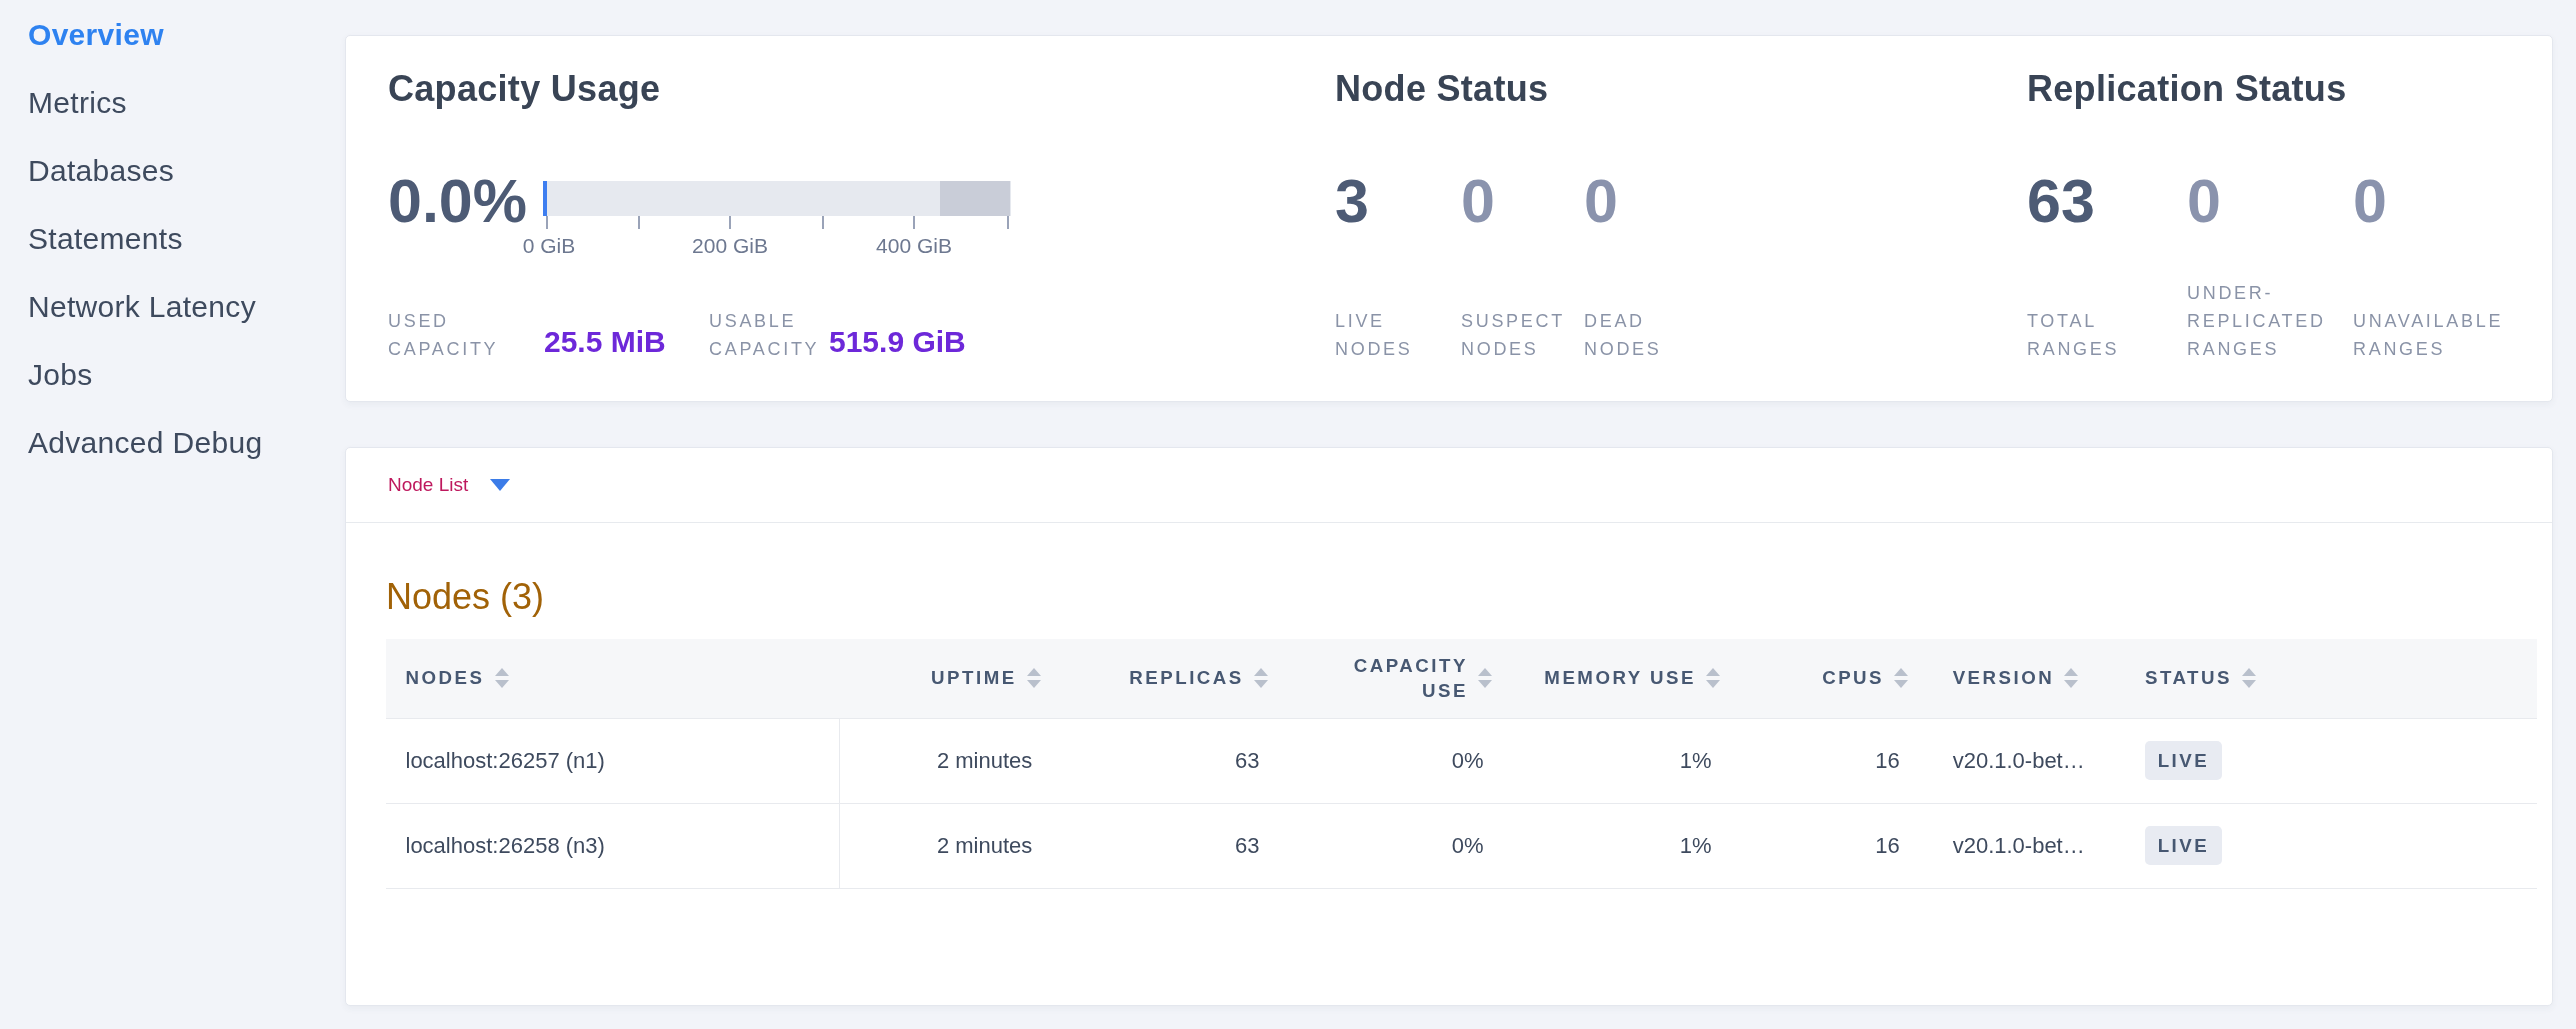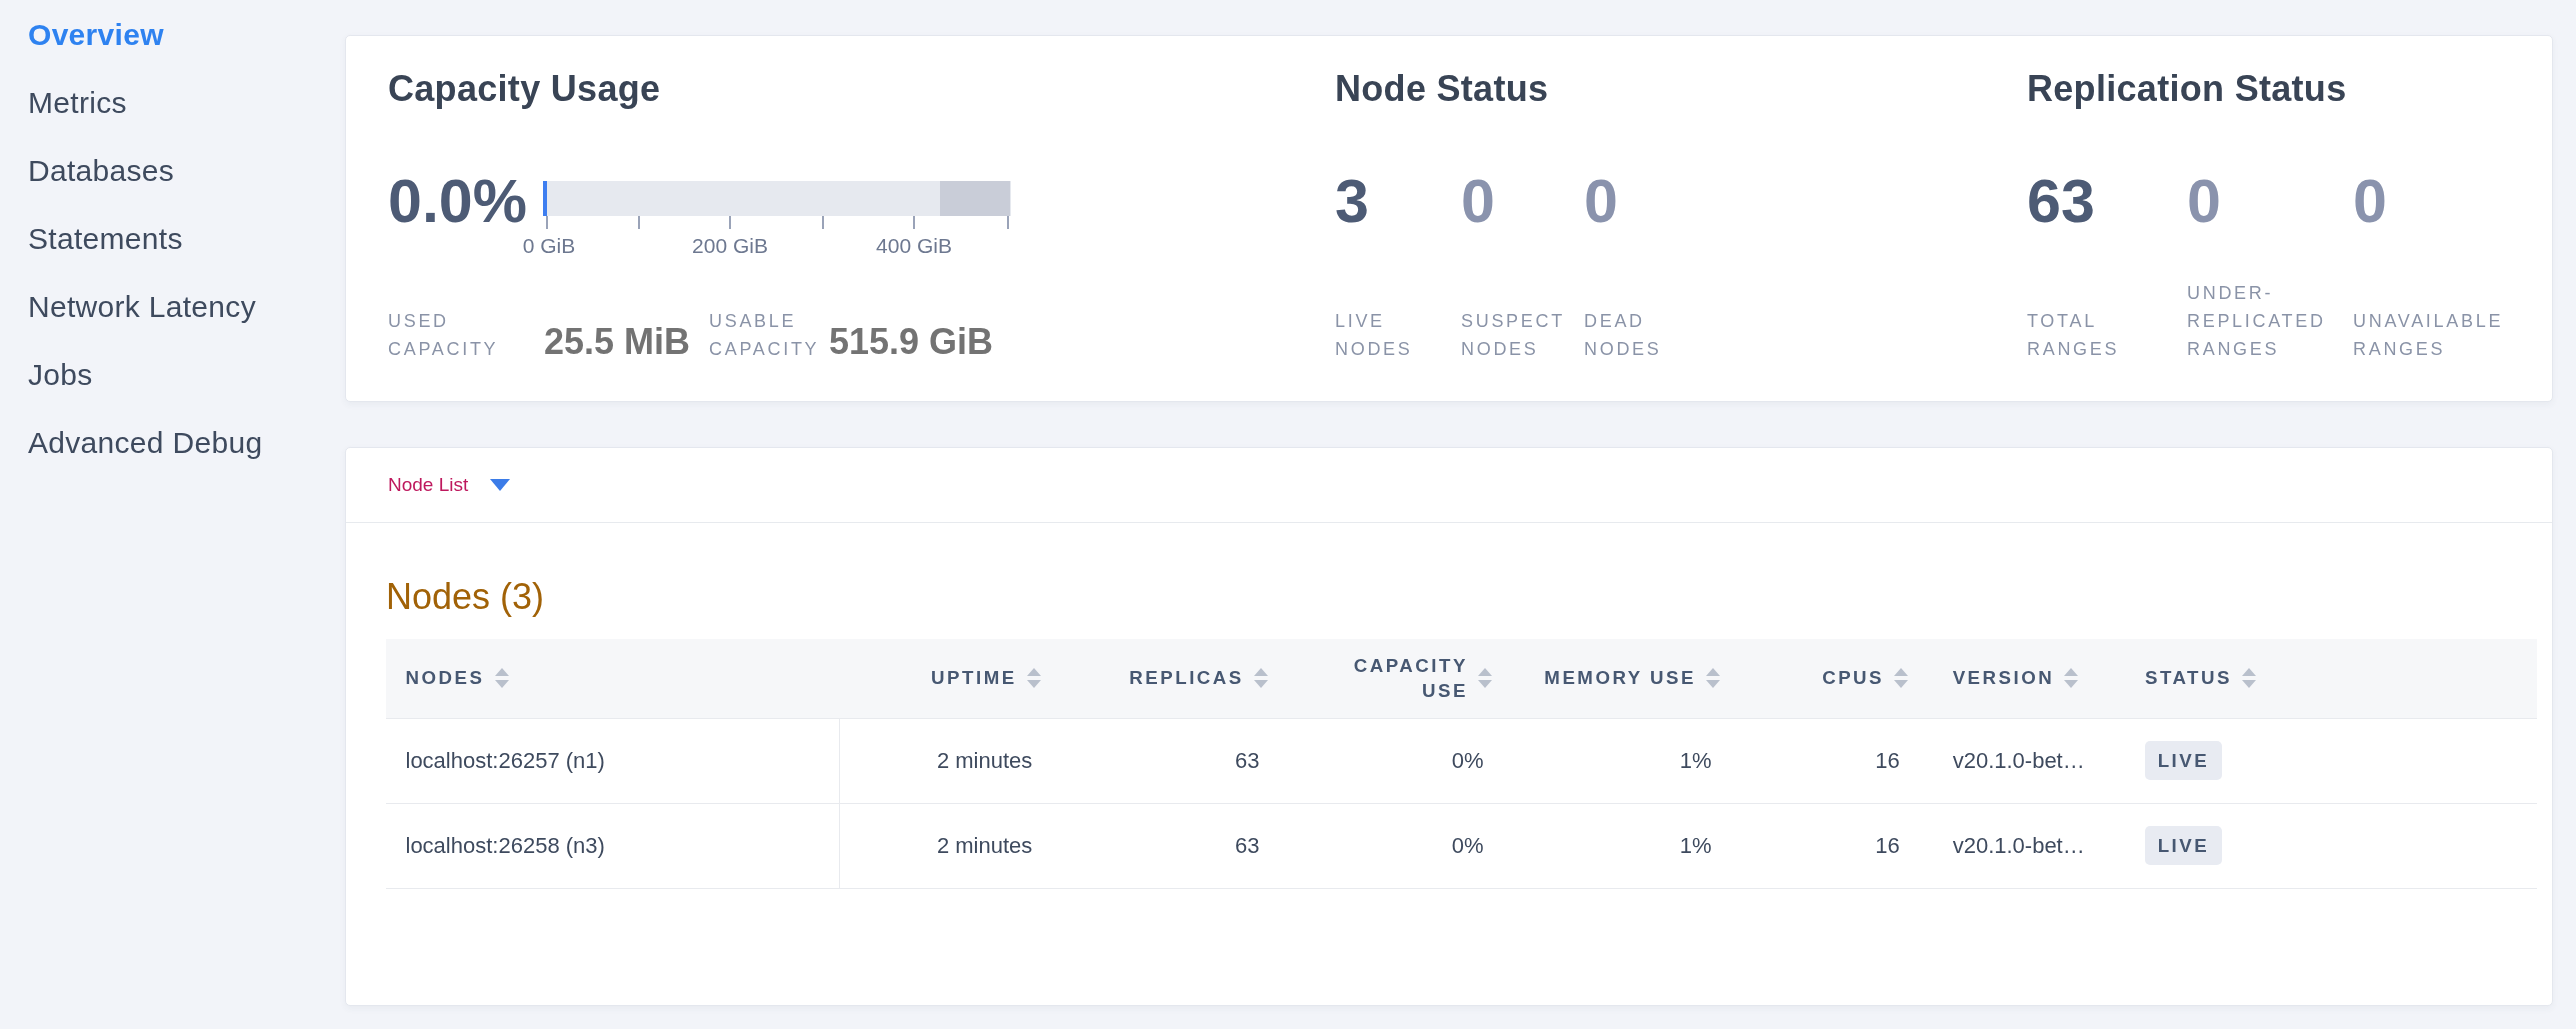--- a/index.html
+++ b/index.html
@@ -51,21 +51,21 @@
                  font-weight:600; color:#4d5b75; }
   .cap-bar { position:absolute; top:145px; left:155px; width:468px; height:35px;
              background:#e6e9ef; }
   .cap-bar .seg-used     { position:absolute; left:0; top:0; width:4.2px;  height:100%; background:#3e7ef0; }
   .cap-bar .seg-reserved { position:absolute; left:397px; top:0; width:70px; height:100%; background:#c9cdd8; }
   .cap-tick { position:absolute; top:180px; width:1.7px; height:12.7px; background:#9aa3b8; }
   .cap-tick-label { position:absolute; top:198px; transform:translateX(-50%);
                     font-size:21px; color:#6d7890; white-space:nowrap; }
   .cap-stats { position:absolute; top:243px; left:0; height:84px;
                display:flex; align-items:flex-end; }
-  .cap-stat-value { font-size:36px; line-height:42px; font-weight:600; color:#737373;
+  .cap-stat-value { font-size:30px; line-height:42px; font-weight:600; color:#6d28d9;
                     white-space:nowrap; }
 
   
   .panel-header { height:75px; border-bottom:0.8px solid #e7eaee;
                   display:flex; align-items:center; padding-left:42px; }
   .view-selector { display:flex; align-items:center; gap:22px; cursor:pointer; }
   .view-selector-label { color:#be185d; font-size:19px; }
   .caret-down { width:0; height:0; border-left:10.2px solid transparent;
                 border-right:10.2px solid transparent; border-top:12.7px solid #3b7ce8; }
 

